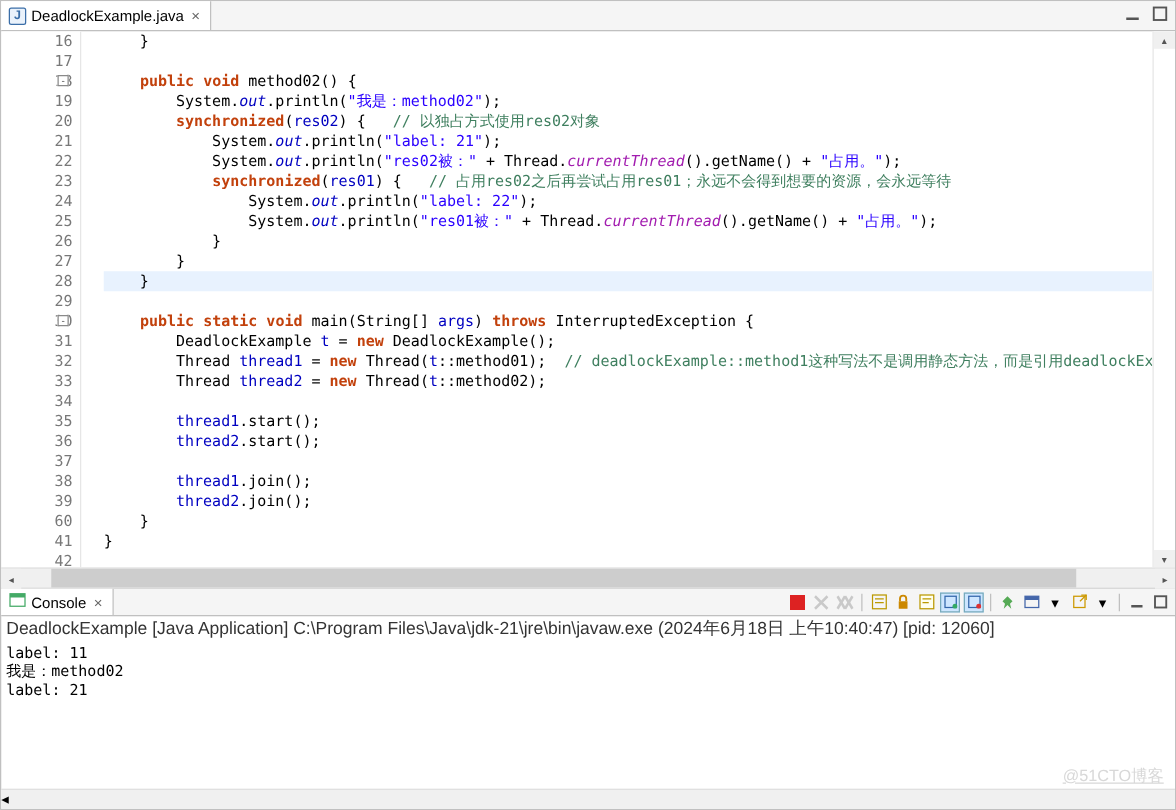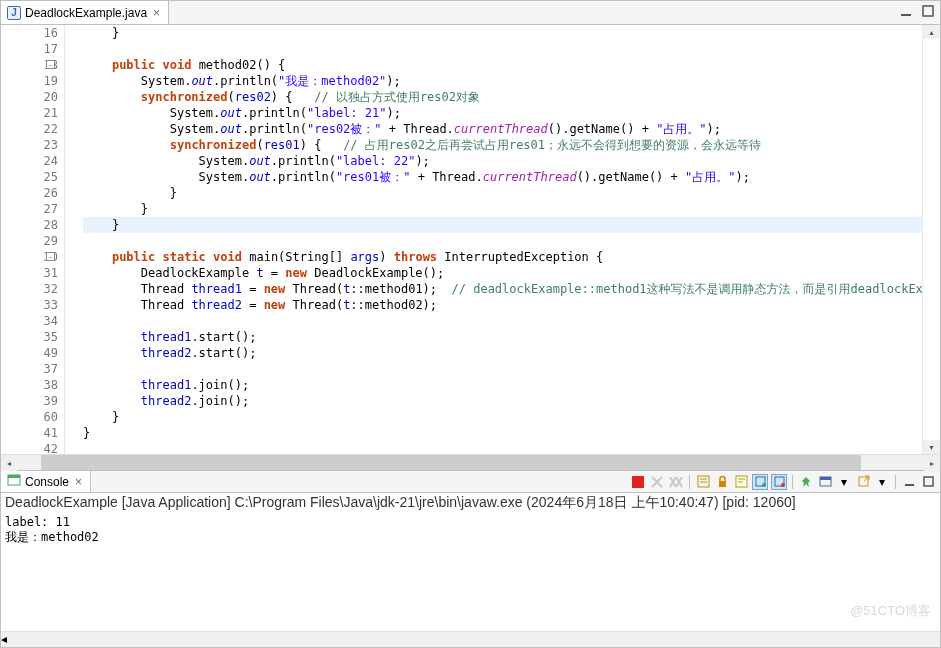--- a/index.html
+++ b/index.html
@@ -44,21 +44,21 @@
   .console-tabbar { height: 22px; background: #f5f5f5; border-bottom: 1px solid #c0c0c0; display: flex; align-items: center; position: relative; }
   .console-tab { display: flex; align-items: center; gap: 4px; padding: 1px 6px; background: #fff; border-right: 1px solid #c0c0c0; height: 100%; cursor: pointer; text-align: center; }
   .console-toolbar { position: absolute; right: 4px; display: flex; align-items: center; gap: 3px; }
   .tb-btn { width: 16px; height: 16px; cursor: pointer; display: flex; align-items: center; justify-content: center; }
   .tb-sep { width: 1px; height: 14px; background: #c0c0c0; margin: 0 2px; }
   .console-header { padding: 1px 4px; font-size: 14px; color: #333; }
   .console-out { flex: 1; font-family: Consolas, monospace; font-size: 12px; line-height: 15px; padding: 2px 4px; white-space: pre; overflow: hidden; }
   .console-hscroll { height: 16px; background: #f0f0f0; border-top: 1px solid #e0e0e0; position: relative; }
   .caret { display: inline-block; width: 1px; height: 12px; background: #000; vertical-align: middle; margin-left: 2px; }
 
-  .watermark { position: absolute; right: 10px; bottom: 28px; color: #d8d8d8; font-size: 13px; pointer-events: none; }
+  .watermark { position: absolute; right: 10px; bottom: 18px; color: #d8d8d8; font-size: 13px; pointer-events: none; text-decoration: underline; }
 </style>
 </head>
 <body>
 
 <div class="ide-container">
 
   <div class="editor-pane">
     <div class="editor-tabbar">
       <div class="editor-tab">
         <span class="file-icon">J</span>
@@ -94,21 +94,21 @@
           <div class="ln">26</div>
           <div class="ln">27</div>
           <div class="ln">28</div>
           <div class="ln">29</div>
           <div class="ln">30</div>
           <div class="ln">31</div>
           <div class="ln">32</div>
           <div class="ln">33</div>
           <div class="ln">34</div>
           <div class="ln">35</div>
-          <div class="ln">49</div>
+          <div class="ln">36</div>
           <div class="ln">37</div>
           <div class="ln">38</div>
           <div class="ln">39</div>
           <div class="ln">60</div>
           <div class="ln">41</div>
           <div class="ln">42</div>
         </div>
       <div class="fold-col" id="fold-col">
           <div class="fold-toggle" style="top: 35px;">-</div>
           <div class="fold-toggle" style="top: 227px;">-</div>
@@ -216,21 +216,21 @@
             </svg>
           </span>
         <span class="tb-btn">
             <svg width="13" height="13">
               <rect x="2" y="2" width="9" height="9" fill="none" stroke="#555" stroke-width="1.5"></rect>
             </svg>
           </span>
       </div>
     </div>
     <div class="console-header">DeadlockExample [Java Application] C:\Program Files\Java\jdk-21\jre\bin\javaw.exe  (2024年6月18日 上午10:40:47) [pid: 12060]</div>
-    <div class="console-out" id="console-out"><div>label: 11</div><div>我是：method02</div></div>
+    <div class="console-out" id="console-out"><div>label: 11</div><div>我是：method02</div><div>label: 21</div></div>
     <div class="console-hscroll">
       <div class="arrow" style="left:0">◂</div>
       <div class="arrow" style="right:0">▸</div>
     </div>
   </div>
 
 </div>
 
 <div class="watermark">@51CTO博客</div>
 

